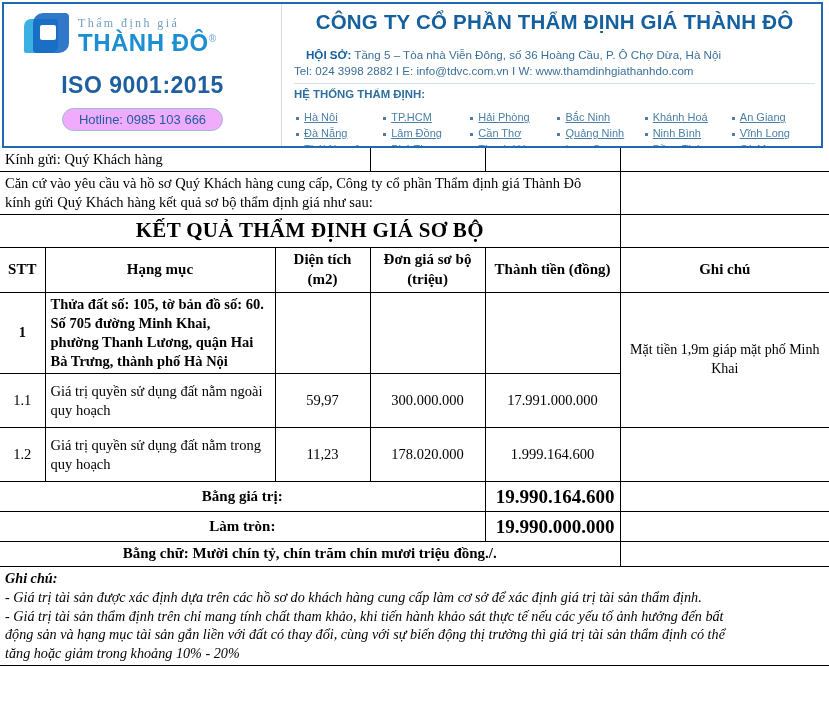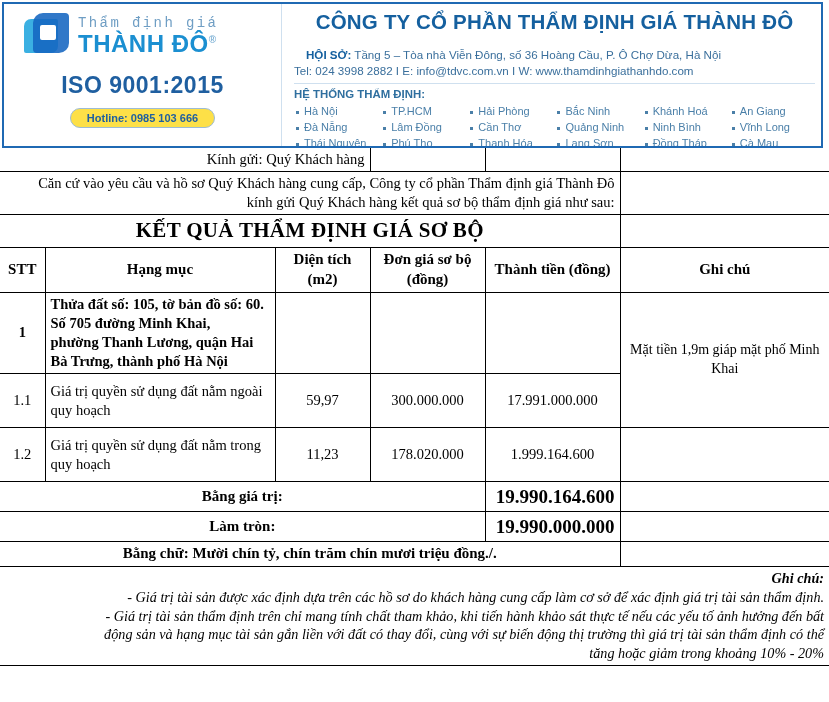--- a/index.html
+++ b/index.html
@@ -62,22 +62,22 @@
     opacity: .88;
   }
   .logo-mark .sq-in {
     position: absolute; left: 16px; top: 12px;
     width: 16px; height: 15px;
     background: #ffffff;
     border-radius: 2px;
   }
   .logo-text { line-height: 1; }
   .logo-tag {
-    font-family: Liberation Mono, monospace;
-    font-size: 14px;
+    font-family: Liberation Serif, serif;
+    font-size: 12px;
     letter-spacing: 2.4px;
     color: #6f9ec4;
     margin-bottom: 2px;
   }
   .logo-name {
     font-family: "Liberation Sans", sans-serif;
     font-weight: bold;
     font-size: 24px;
     letter-spacing: .5px;
     color: #1b8fd1;
@@ -94,24 +94,24 @@
     color: #1f5fa0;
     letter-spacing: .5px;
     margin-top: 10px;
   }
   .hotline {
     margin-top: 9px;
     border: 1px solid #9dbcd4;
     border-radius: 12px;
     padding: 3px 16px;
     font-family: "Liberation Sans", sans-serif;
-    font-size: 11px;
-    font-weight: bold;
+    font-size: 13px;
+    font-weight: normal;
     color: #1f5fa0;
-    background: #fde047;
+    background: #f0abfc;
   }
 
   .banner-right {
     flex: 1;
     padding: 6px 6px 4px 12px;
     position: relative;
   }
   .co-name {
     font-family: "Liberation Sans", sans-serif;
     font-weight: bold;
@@ -133,38 +133,39 @@
   .hr-thin {
     border: 0;
     border-top: 1px solid #cfe0ef;
     margin: 5px 0 4px 0;
   }
   .sys-title {
     font-family: "Liberation Sans", sans-serif;
     font-weight: bold;
     font-size: 11.4px;
     color: #2f6f9f;
-    margin-bottom: 4px;
+    margin-bottom: 10px;
   }
   .branches {
     display: grid;
     grid-template-columns: repeat(6, 1fr);
     grid-auto-flow: column;
     grid-template-rows: repeat(3, auto);
     column-gap: 2px;
     row-gap: 0px;
   }
   .branch {
     font-family: "Liberation Sans", sans-serif;
     font-size: 11px;
     color: #4a7fa8;
     line-height: 1.42;
     white-space: nowrap;
     padding-left: 10px;
     position: relative;
+    text-decoration: underline;
   }
   .branch::before {
     content: "";
     position: absolute;
     left: 2px; top: 7px;
     width: 3px; height: 3px;
     background: #4a7fa8;
   }
 
   
@@ -173,21 +174,21 @@
     border-collapse: collapse;
     table-layout: fixed;
     font-size: 14.5px;
   }
   .sheet td {
     border: 1px solid #000;
     padding: 2px 5px;
     vertical-align: middle;
     line-height: 1.32;
   }
-  .nb-l { border-left: 0 !important; text-align: right; }
+  .nb-l { border-left: 0 !important; }
   .nb-r { border-right: 0 !important; }
   .nb-t { border-top: 0 !important; }
   .nb-b { border-bottom: 0 !important; }
 
   .c { text-align: center; }
   .r { text-align: center; }
   .b { font-weight: bold; }
 
   .greet { padding-left: 6px; }
   .intro { padding: 1px 6px 2px 6px; }
@@ -330,21 +331,21 @@
 
   <tr>
     <td class="hdr nb-l">STT</td>
     <td class="hdr">Hạng mục</td>
     <td class="hdr">
       <div>Diện tích</div>
       <div>(m2)</div>
     </td>
     <td class="hdr">
       <div>Đơn giá sơ bộ</div>
-      <div>(đồng)</div>
+      <div>(triệu)</div>
     </td>
     <td class="hdr">Thành tiền (đồng)</td>
     <td class="hdr nb-r">Ghi chú</td>
   </tr>
 
   <tr>
     <td class="c b nb-l" style="height:58px">1</td>
     <td class="item-main">
       <div>Thửa đất số: 105, tờ bản đồ số: 60. Số 705 đường Minh Khai,</div>
       <div>phường Thanh Lương, quận Hai Bà Trưng, thành phố Hà Nội</div>

